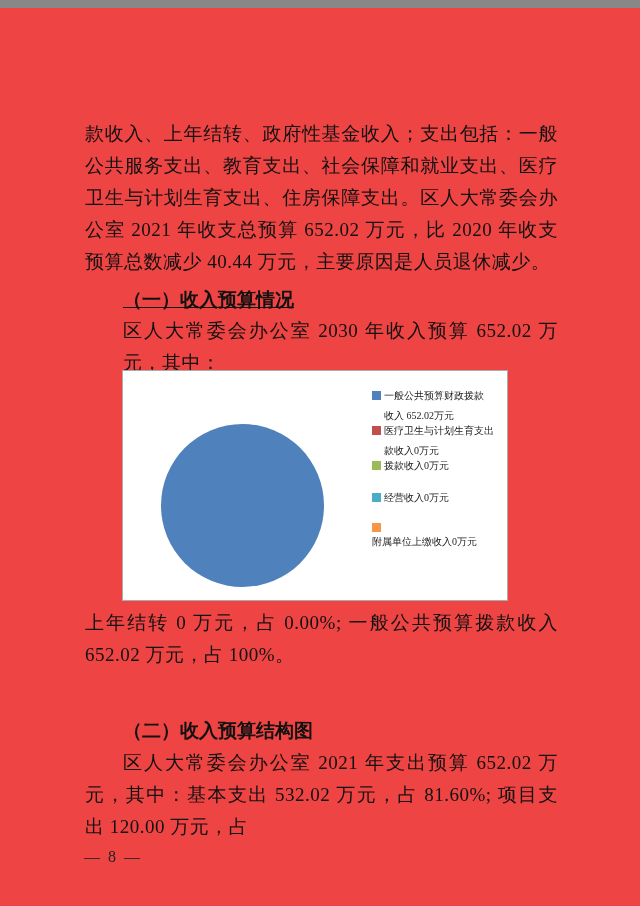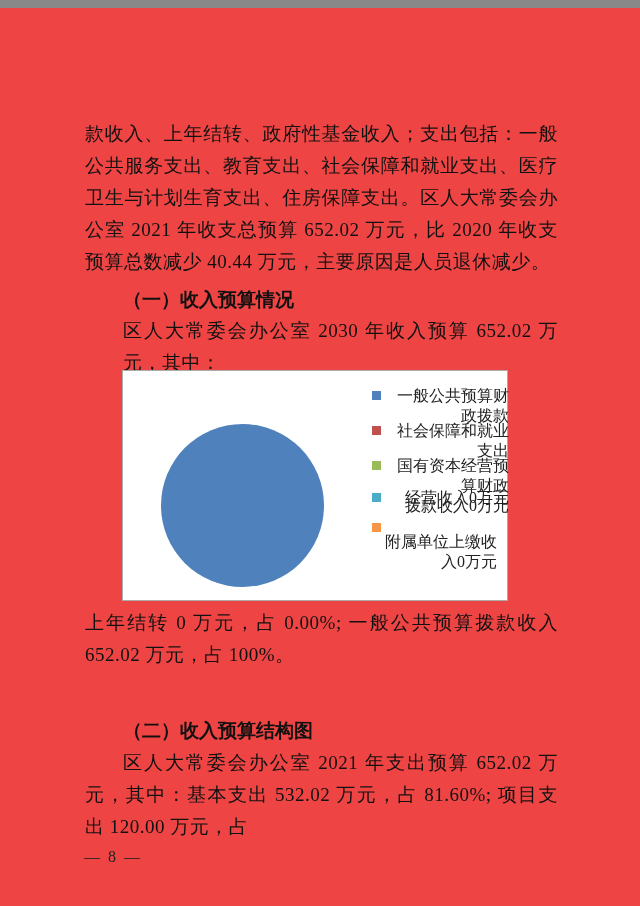--- a/index.html
+++ b/index.html
@@ -10,21 +10,21 @@
   .body-text{
     position:absolute;left:85px;width:473px;margin:0;
     font-size:19px;line-height:32px;text-align:justify;
     letter-spacing:0.5px;
   }
   .heading{
     position:absolute;left:123px;width:440px;margin:0;
     font-size:19px;line-height:32px;font-weight:bold;
   }
   .p1{top:110px;}
-  .h1{top:276px;}
+  .h1{top:276px;text-decoration:underline;}
   .p2{top:307px;left:123px;width:435px;}
   .p3{top:599px;}
   .caption{
     position:absolute;left:85px;top:672px;width:473px;margin:0;
     font-size:18px;line-height:32px;font-weight:bold;text-align:center;
   }
   .h2{top:707px;}
   .p4{top:739px;text-indent:2em;}
   .pageno{
     position:absolute;left:84px;top:840px;font-size:16px;letter-spacing:2px;color:#222;
@@ -39,53 +39,54 @@
   }
   .legend{position:absolute;left:0;top:0;width:100%;height:100%;}
   .legend-item{position:absolute;left:249px;display:flex;align-items:flex-start;}
   .legend-item:nth-child(1){top:15px;}
   .legend-item:nth-child(2){top:50px;}
   .legend-item:nth-child(3){top:85px;}
   .legend-item:nth-child(4){top:117px;}
   .legend-item:nth-child(5){top:147px;flex-direction:column;}
   .legend-item:nth-child(6){top:177px;flex-direction:column;}
   .swatch{width:9px;height:9px;margin:5px 3px 0 0;flex:none;}
-  .legend-text{font-size:16px;line-height:20px;width:125px;color:#222;letter-spacing:0;text-align:right;}
+  .legend-text{font-size:10px;line-height:20px;width:125px;color:#222;letter-spacing:0;}
   .legend-text span{display:block;}
 </style>
 </head>
 <body>
 
 <div class="page">
 
   <p class="body-text p1">款收入、上年结转、政府性基金收入；支出包括：一般公共服务支出、教育支出、社会保障和就业支出、医疗卫生与计划生育支出、住房保障支出。区人大常委会办公室 2021 年收支总预算 652.02 万元，比 2020 年收支预算总数减少 40.44 万元，主要原因是人员退休减少。</p>
 
   <h3 class="heading h1">（一）收入预算情况</h3>
 
   <p class="body-text p2">区人大常委会办公室 2030 年收入预算 652.02 万元，其中：</p>
 
   <div class="chart">
     <div class="pie" style="background-color: rgb(79, 129, 189);"></div>
     <div class="legend">
       <div class="legend-item">
         <span class="swatch" style="background-color: rgb(79, 129, 189);"></span>
         <span class="legend-text">
             <span>一般公共预算财政拨款</span>
+            <span>收入 652.02万元</span>
           </span>
       </div>
       <div class="legend-item">
         <span class="swatch" style="background-color: rgb(192, 80, 77);"></span>
         <span class="legend-text">
-            <span>社会保障和就业支出</span>
+            <span>医疗卫生与计划生育支出</span>
+            <span>款收入0万元</span>
           </span>
       </div>
       <div class="legend-item">
         <span class="swatch" style="background-color: rgb(155, 187, 89);"></span>
         <span class="legend-text">
-            <span>国有资本经营预算财政</span>
             <span>拨款收入0万元</span>
           </span>
       </div>
       <div class="legend-item">
         <span class="swatch" style="background-color: rgb(75, 172, 198);"></span>
         <span class="legend-text">
             <span>经营收入0万元</span>
           </span>
       </div>
       <div class="legend-item">

